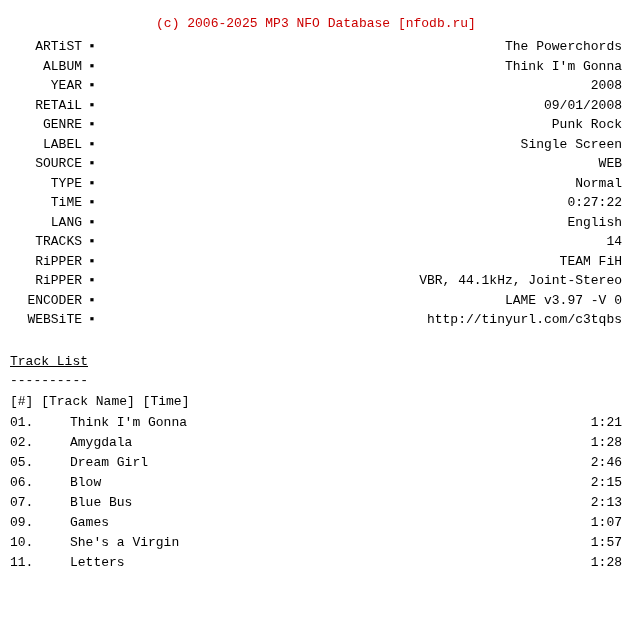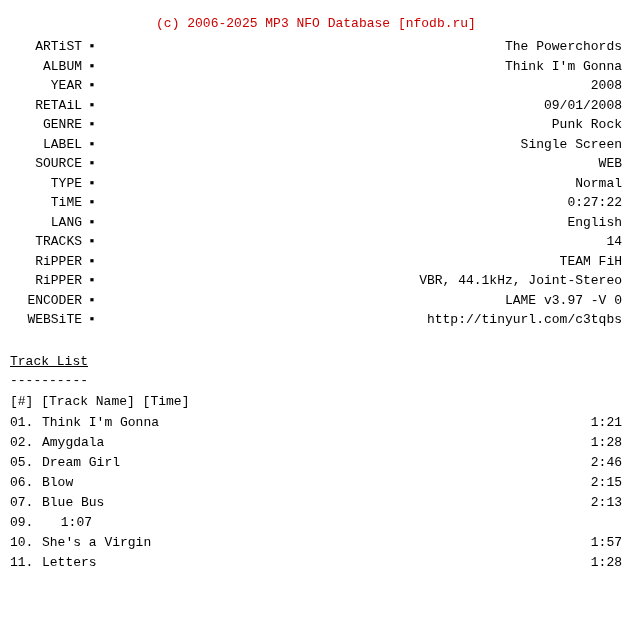--- a/index.html
+++ b/index.html
@@ -50,20 +50,21 @@
     }
     .track-header {
       margin-bottom: 4px;
     }
     .track-list {
       margin-bottom: 8px;
     }
     .track-row {
       display: flex;
       line-height: 1.55;
+      gap: 28px;
     }
     .track-num {
       width: 32px;
       flex-shrink: 0;
     }
     .track-name {
       flex: 1;
     }
     .track-time {
       width: 50px;
@@ -179,20 +180,21 @@
       <span class="track-name">Blow</span>
       <span class="track-time">2:15</span>
     </div>
     <div class="track-row">
       <span class="track-num">07.</span>
       <span class="track-name">Blue Bus</span>
       <span class="track-time">2:13</span>
     </div>
     <div class="track-row">
       <span class="track-num">09.</span>
+      <span class="track-name">Games</span>
       <span class="track-time">1:07</span>
     </div>
     <div class="track-row">
       <span class="track-num">10.</span>
       <span class="track-name">She's a Virgin</span>
       <span class="track-time">1:57</span>
     </div>
     <div class="track-row">
       <span class="track-num">11.</span>
       <span class="track-name">Letters</span>

